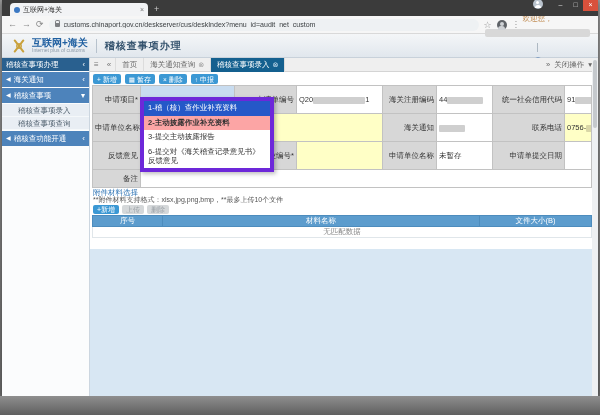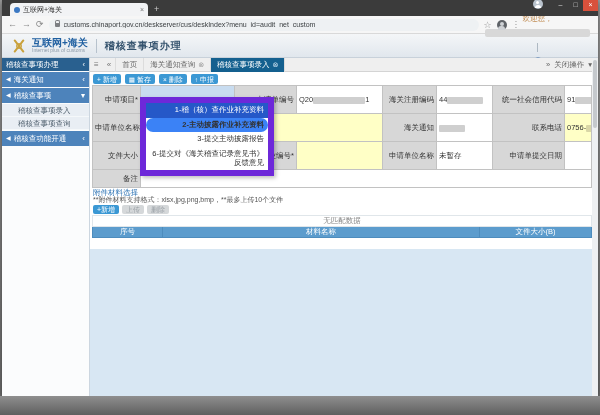--- a/index.html
+++ b/index.html
@@ -114,24 +114,24 @@
   table.files td { border:1px solid #e0e6ea; height:10px; font-size:7.5px; color:#888; text-align:center; }
 
   .padwhite { height:8px; background:#fff; }
   .bluearea { position:absolute; left:0; right:6px; bottom:0; top:191px; background:#d8e7f3; }
 
   .vscroll { position:absolute; right:0; top:0; bottom:0; width:6px; background:#eef0f2; }
   .vthumb { position:absolute; left:1px; top:2px; width:4px; height:68px; background:#c5c9cd; border-radius:2px; }
 
   
   .dropdown { position:absolute; left:50px; top:39px; width:134px; background:#fff;
-    border:6px solid #6d28d9; box-shadow:2px 2px 4px rgba(0,0,0,.25); z-index:9;text-align:right; }
+    border:4px solid #6d28d9; box-shadow:2px 2px 4px rgba(0,0,0,.25); z-index:9; }
   .dopt { font-size:7.5px; color:#333; padding:3px 4px; line-height:1.15; }
   .dopt.selected { background:#2558c8; color:#fff; }
-  .dopt.hover { background:#3b82f6; font-weight:bold;border-radius:7px; }
+  .dopt.hover { background:#fca5a5; font-weight:bold; }
   .desktop-strip { position:absolute; left:0; right:0; bottom:0; height:19px;
     background:linear-gradient(#8f8f8f,#5f5f5f); }
 </style>
 </head>
 <body>
 
 <div class="window">
 
   <div class="titlebar">
     <div class="btab">
@@ -282,21 +282,21 @@
           <td class="lb">申请单位名称</td>
           <td class="fd yellow" colspan="3"></td>
           <td class="lb">海关通知</td>
           <td class="fd"><span class="fblur" style="width:26px"></span></td>
           <td class="lb">联系电话</td>
           <td class="fd yellow">
             <span>0756-</span><span class="fblur" style="width:50px"></span>
           </td>
         </tr>
         <tr>
-          <td class="lb">文件大小</td>
+          <td class="lb">反馈意见</td>
           <td class="fd"></td>
           <td class="lb">稽核查作业编号*</td>
           <td class="fd yellow"></td>
           <td class="lb">申请单位名称</td>
           <td class="fd">未暂存</td>
           <td class="lb">申请单提交日期</td>
           <td class="fd"></td>
         </tr>
         <tr class="remark">
           <td class="lb">备注</td>
@@ -314,26 +314,26 @@
       </div>
 
       <table class="files">
         <colgroup>
             <col style="width:70px">
             <col>
             <col style="width:112px">
           </colgroup>
         <tbody>
             <tr>
-          <td colspan="3">无匹配数据</td>
-        </tr>
-        <tr>
           <th>序号</th>
           <th>材料名称</th>
           <th>文件大小(B)</th>
+        </tr>
+        <tr>
+          <td colspan="3">无匹配数据</td>
         </tr>
       </tbody>
         </table>
 
       <div class="padwhite"></div>
       <div class="bluearea"></div>
 
       <div class="dropdown">
         <div class="dopt selected">1-稽（核）查作业补充资料</div>
         <div class="dopt hover">2-主动披露作业补充资料</div>

